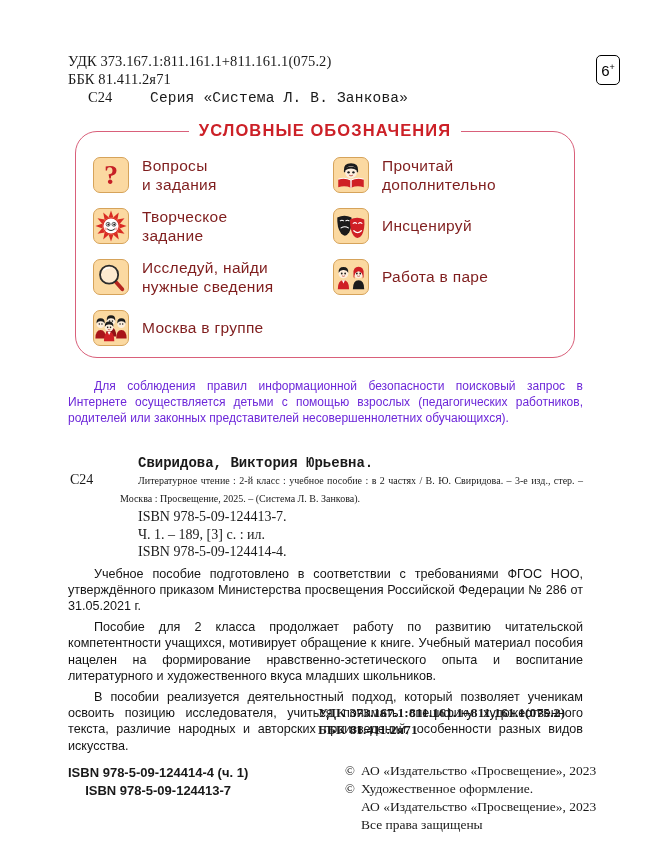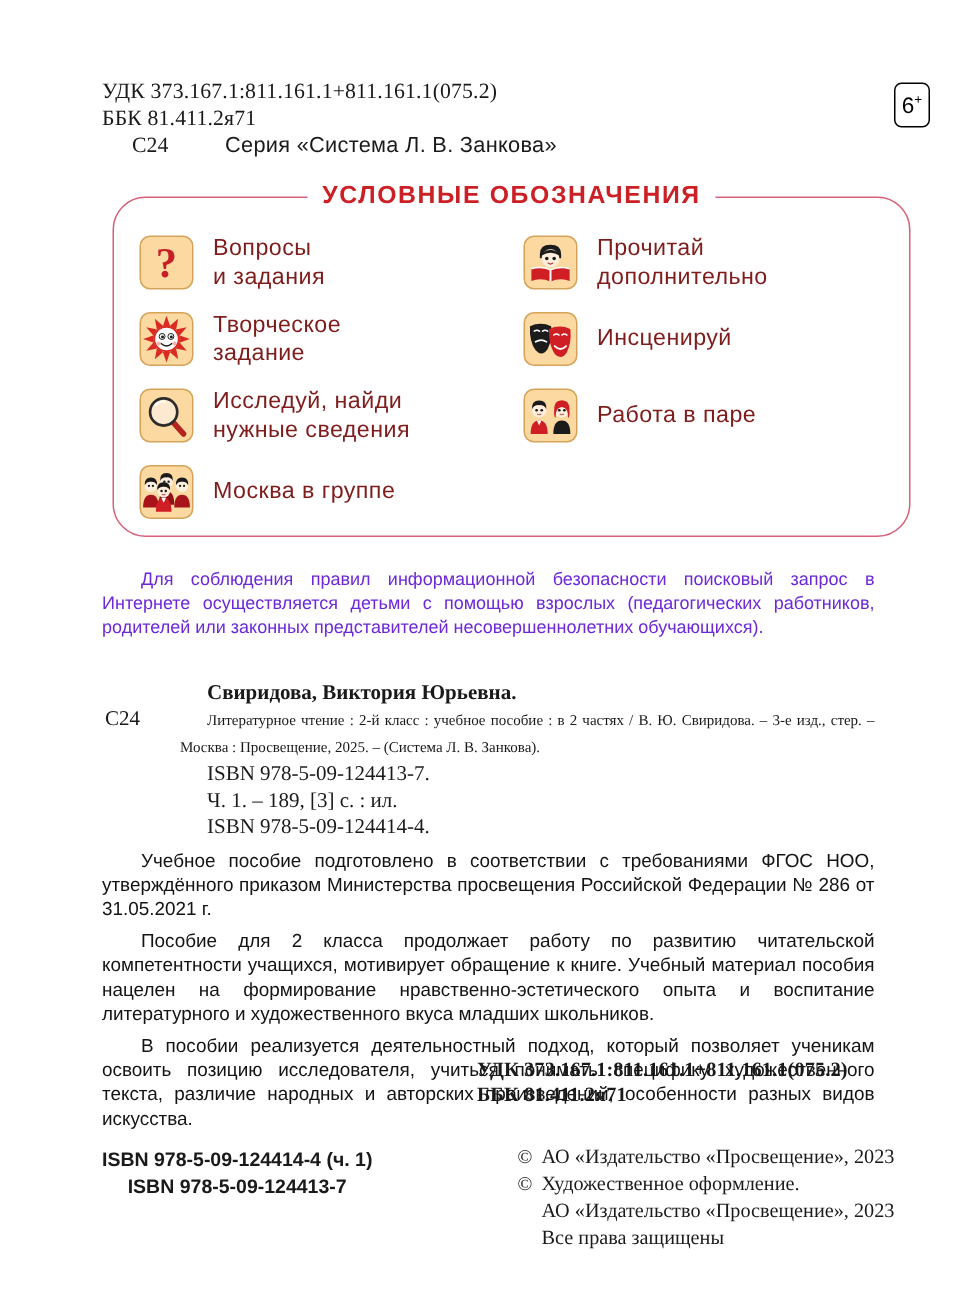--- a/index.html
+++ b/index.html
@@ -36,21 +36,21 @@
     margin-top: 1px;
   }
   .c24-code {
     font-family: "Liberation Serif", serif;
     font-size: 14.5px;
     width: 82px;
     padding-left: 20px;
     box-sizing: border-box;
   }
   .series-name {
-    font-family: Liberation Sans, sans-serif;
+    font-family: Liberation Mono, monospace;
     font-size: 14.5px;
     letter-spacing: 0.2px;
     white-space: nowrap;
   }
 
   
   .age-badge {
     position: absolute;
     top: 55px;
     right: 30px;
@@ -76,21 +76,20 @@
     vertical-align: super;
   }
 
   
   .legend-wrap {
     position: absolute;
     top: 131px;
     left: 75px;
     width: 500px;
     height: 227px;
-    padding-left: 32px;
   }
   .legend-box {
     position: absolute;
     inset: 0;
     border: 1.2px solid #d9607a;
     border-radius: 22px;
     box-sizing: border-box;
     background: #ffffff;
   }
   .legend-title-bar {
@@ -168,21 +167,21 @@
     hyphens: manual;
   }
 
   .biblio {
     position: absolute;
     top: 455px;
     left: 68px;
     width: 515px;
   }
   .biblio-author {
-    font-family: Liberation Serif, serif;
+    font-family: Liberation Mono, monospace;
     font-size: 14px;
     font-weight: bold;
     margin-left: 70px;
   }
   .biblio-main-row {
     display: flex;
     align-items: flex-start;
     margin-top: 1px;
   }
   .biblio-code {

